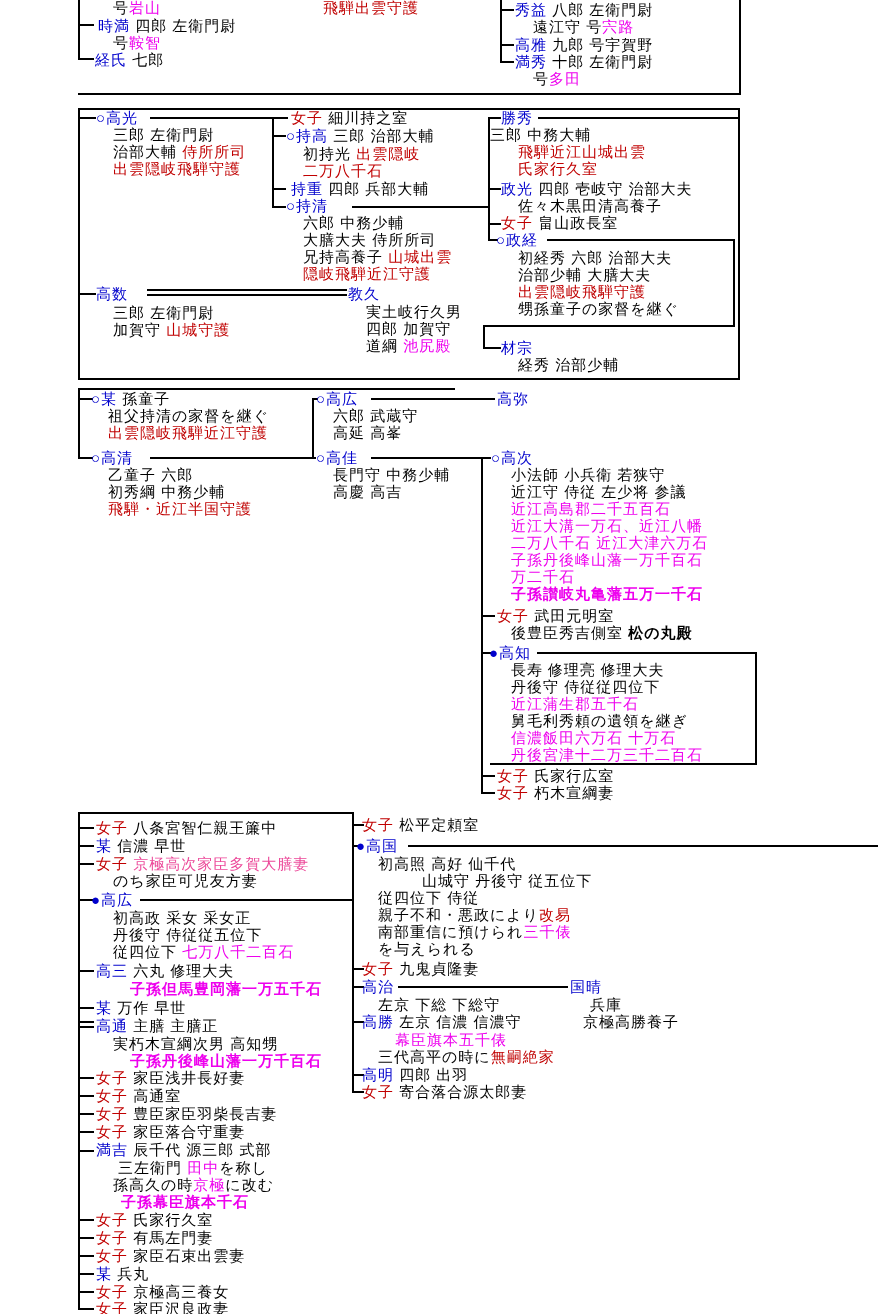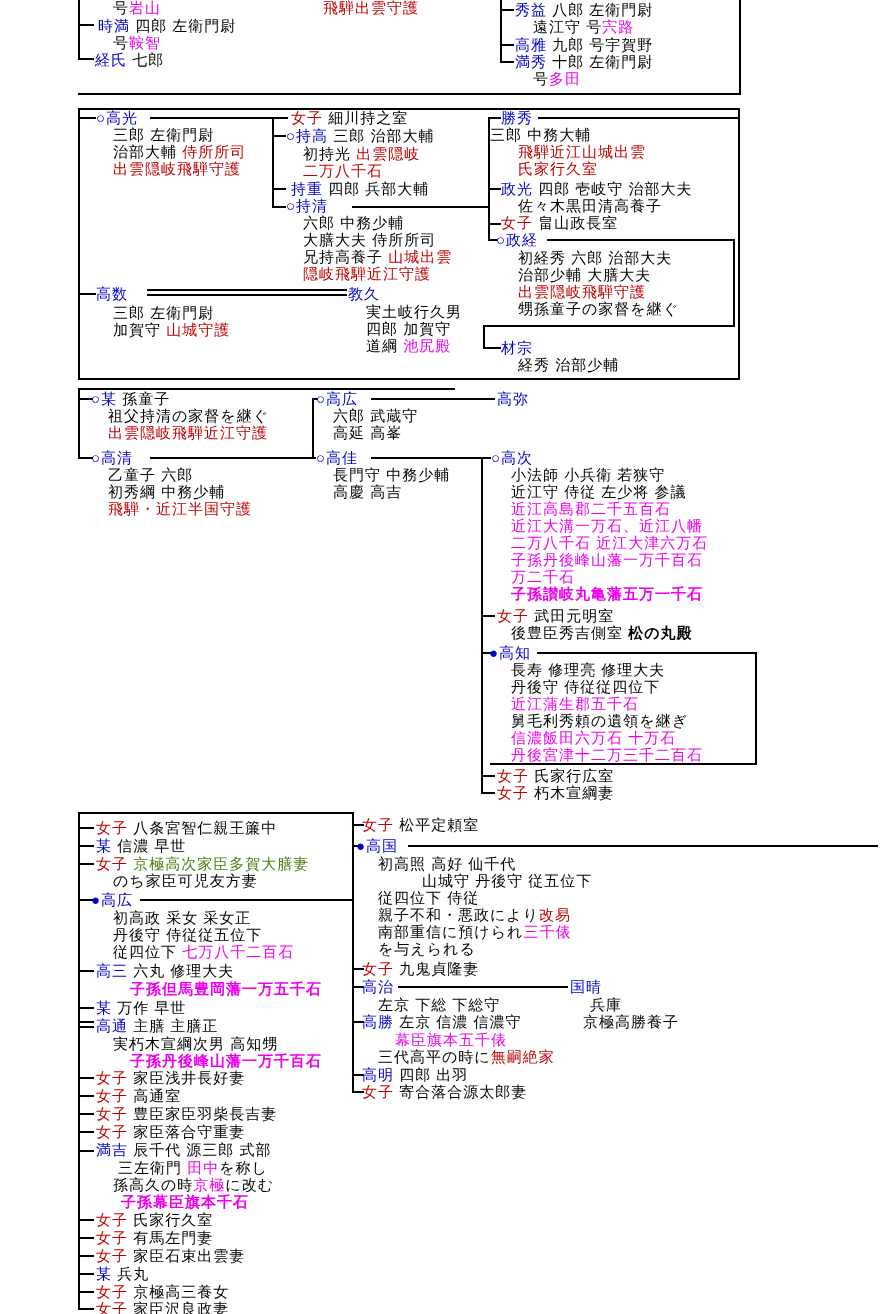--- a/index.html
+++ b/index.html
@@ -158,31 +158,31 @@
     <div class="trow" style="left: 511px; top: 484px;"><span style="color: rgb(0, 0, 0);">近江守 侍従 左少将 参議</span></div>
     <div class="trow" style="left: 511px; top: 501px;"><span style="color: rgb(238, 0, 238);">近江高島郡二千五百石</span></div>
     <div class="trow" style="left: 511px; top: 518px;"><span style="color: rgb(238, 0, 238);">近江大溝一万石、近江八幡</span></div>
     <div class="trow" style="left: 511px; top: 535px;"><span style="color: rgb(238, 0, 238);">二万八千石 近江大津六万石</span></div>
     <div class="trow" style="left: 511px; top: 552px;"><span style="color: rgb(238, 0, 238);">子孫丹後峰山藩一万千百石</span></div>
     <div class="trow" style="left: 511px; top: 569px;"><span style="color: rgb(238, 0, 238);">万二千石</span></div>
     <div class="trow" style="left: 511px; top: 586px;"><span style="color: rgb(238, 0, 238); font-weight: bold;">子孫讃岐丸亀藩五万一千石</span></div>
     <div class="trow" style="left: 497px; top: 608px;"><span style="color: rgb(192, 0, 0);">女子</span><span style="color: rgb(0, 0, 0);"> 武田元明室</span></div>
     <div class="trow" style="left: 511px; top: 625px;"><span style="color: rgb(0, 0, 0);">後豊臣秀吉側室 </span><span style="color: rgb(0, 0, 0); font-weight: bold;">松の丸殿</span></div>
     <div class="trow" style="left: 489px; top: 645px;"><span style="color: rgb(0, 0, 204);">●高知</span></div>
-    <div class="trow" style="left: 511px; top: 662px;"><span style="color: rgb(0, 0, 0);">長寿 修理亮 修理大夫</span></div>
+    <div class="trow" style="left: 511px; top: 662px;"><span style="color: rgb(0, 0, 0); font-family: Liberation Serif, serif;">長寿 修理亮 修理大夫</span></div>
     <div class="trow" style="left: 511px; top: 679px;"><span style="color: rgb(0, 0, 0);">丹後守 侍従従四位下</span></div>
     <div class="trow" style="left: 511px; top: 696px;"><span style="color: rgb(238, 0, 238);">近江蒲生郡五千石</span></div>
     <div class="trow" style="left: 511px; top: 713px;"><span style="color: rgb(0, 0, 0);">舅毛利秀頼の遺領を継ぎ</span></div>
     <div class="trow" style="left: 511px; top: 730px;"><span style="color: rgb(238, 0, 238);">信濃飯田六万石 十万石</span></div>
     <div class="trow" style="left: 511px; top: 747px;"><span style="color: rgb(238, 0, 238);">丹後宮津十二万三千二百石</span></div>
     <div class="trow" style="left: 497px; top: 768px;"><span style="color: rgb(192, 0, 0);">女子</span><span style="color: rgb(0, 0, 0);"> 氏家行広室</span></div>
     <div class="trow" style="left: 497px; top: 785px;"><span style="color: rgb(192, 0, 0);">女子</span><span style="color: rgb(0, 0, 0);"> 朽木宣綱妻</span></div>
     <div class="trow" style="left: 96px; top: 820px;"><span style="color: rgb(192, 0, 0);">女子</span><span style="color: rgb(0, 0, 0);"> 八条宮智仁親王簾中</span></div>
     <div class="trow" style="left: 96px; top: 838px;"><span style="color: rgb(0, 0, 204);">某</span><span style="color: rgb(0, 0, 0);"> 信濃 早世</span></div>
-    <div class="trow" style="left: 96px; top: 856px;"><span style="color: rgb(192, 0, 0);">女子</span><span style="color: #4d7c0f; text-align: right;"> 京極高次家臣多賀大膳妻</span></div>
+    <div class="trow" style="left: 96px; top: 856px;"><span style="color: rgb(192, 0, 0);">女子</span><span style="color: #ec4899; text-align: right;"> 京極高次家臣多賀大膳妻</span></div>
     <div class="trow" style="left: 113px; top: 873px;"><span style="color: rgb(0, 0, 0);">のち家臣可児友方妻</span></div>
     <div class="trow" style="left: 91px; top: 892px;"><span style="color: rgb(0, 0, 204);">●高広</span></div>
     <div class="trow" style="left: 113px; top: 910px;"><span style="color: rgb(0, 0, 0); margin-top: 33px;">初高政 采女 采女正</span></div>
     <div class="trow" style="left: 113px; top: 927px;"><span style="color: rgb(0, 0, 0);">丹後守 侍従従五位下</span></div>
     <div class="trow" style="left: 113px; top: 944px;"><span style="color: rgb(0, 0, 0);">従四位下 </span><span style="color: rgb(238, 0, 238);">七万八千二百石</span></div>
     <div class="trow" style="left: 96px; top: 963px;"><span style="color: rgb(0, 0, 204);">高三</span><span style="color: rgb(0, 0, 0);"> 六丸 修理大夫</span></div>
     <div class="trow" style="left: 130px; top: 981px;"><span style="color: rgb(238, 0, 238); font-weight: bold;">子孫但馬豊岡藩一万五千石</span></div>
     <div class="trow" style="left: 96px; top: 1000px;"><span style="color: rgb(0, 0, 204);">某</span><span style="color: rgb(0, 0, 0);"> 万作 早世</span></div>
     <div class="trow" style="left: 96px; top: 1018px;"><span style="color: rgb(0, 0, 204);">高通</span><span style="color: rgb(0, 0, 0);"> 主膳 主膳正</span></div>
     <div class="trow" style="left: 113px; top: 1036px;"><span style="color: rgb(0, 0, 0);">実朽木宣綱次男 高知甥</span></div>

